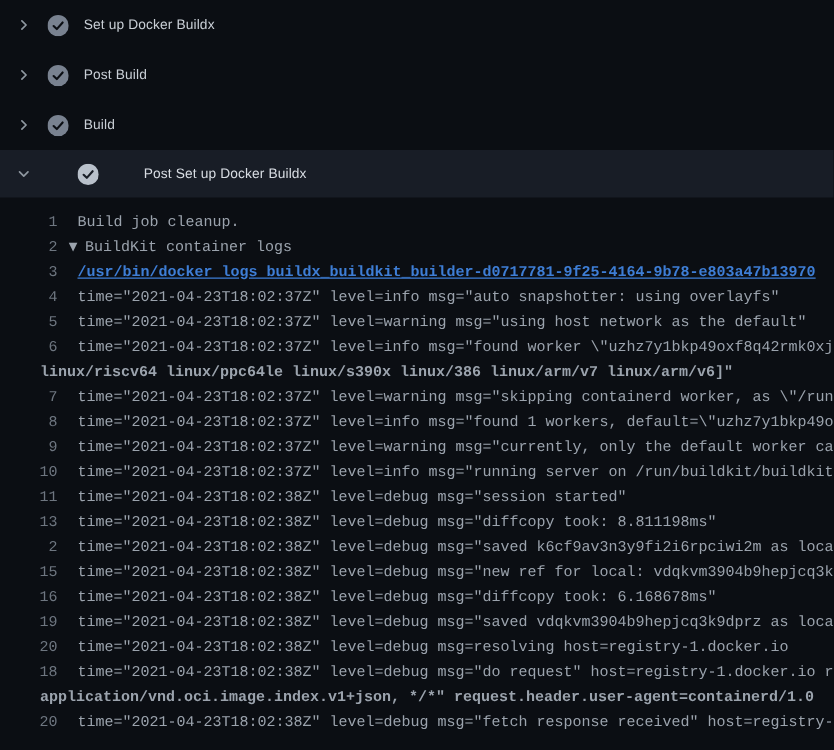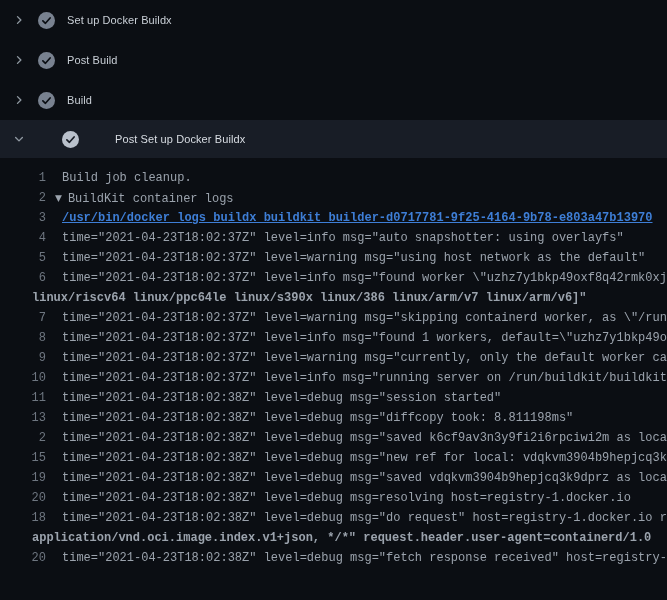--- a/index.html
+++ b/index.html
@@ -145,18 +145,19 @@
     <div class="log-line"><span class="num">6</span><span class="txt">time="2021-04-23T18:02:37Z" level=info msg="found worker \"uzhz7y1bkp49oxf8q42rmk0xj</span></div>
     <div class="log-wrap">linux/riscv64 linux/ppc64le linux/s390x linux/386 linux/arm/v7 linux/arm/v6]"</div>
     <div class="log-line"><span class="num">7</span><span class="txt">time="2021-04-23T18:02:37Z" level=warning msg="skipping containerd worker, as \"/run</span></div>
     <div class="log-line"><span class="num">8</span><span class="txt">time="2021-04-23T18:02:37Z" level=info msg="found 1 workers, default=\"uzhz7y1bkp49o</span></div>
     <div class="log-line"><span class="num">9</span><span class="txt">time="2021-04-23T18:02:37Z" level=warning msg="currently, only the default worker ca</span></div>
     <div class="log-line"><span class="num">10</span><span class="txt">time="2021-04-23T18:02:37Z" level=info msg="running server on /run/buildkit/buildkit</span></div>
     <div class="log-line"><span class="num">11</span><span class="txt">time="2021-04-23T18:02:38Z" level=debug msg="session started"</span></div>
     <div class="log-line"><span class="num">13</span><span class="txt">time="2021-04-23T18:02:38Z" level=debug msg="diffcopy took: 8.811198ms"</span></div>
     <div class="log-line"><span class="num">2</span><span class="txt">time="2021-04-23T18:02:38Z" level=debug msg="saved k6cf9av3n3y9fi2i6rpciwi2m as loca</span></div>
     <div class="log-line"><span class="num">15</span><span class="txt">time="2021-04-23T18:02:38Z" level=debug msg="new ref for local: vdqkvm3904b9hepjcq3k</span></div>
+    <div class="log-line"><span class="num">16</span><span class="txt">time="2021-04-23T18:02:38Z" level=debug msg="diffcopy took: 6.168678ms"</span></div>
     <div class="log-line"><span class="num">19</span><span class="txt">time="2021-04-23T18:02:38Z" level=debug msg="saved vdqkvm3904b9hepjcq3k9dprz as loca</span></div>
     <div class="log-line"><span class="num">20</span><span class="txt">time="2021-04-23T18:02:38Z" level=debug msg=resolving host=registry-1.docker.io</span></div>
     <div class="log-line"><span class="num">18</span><span class="txt">time="2021-04-23T18:02:38Z" level=debug msg="do request" host=registry-1.docker.io r</span></div>
     <div class="log-wrap">application/vnd.oci.image.index.v1+json, */*" request.header.user-agent=containerd/1.0</div>
     <div class="log-line"><span class="num">20</span><span class="txt">time="2021-04-23T18:02:38Z" level=debug msg="fetch response received" host=registry-</span></div>
   </div>
 
 </body></html>

